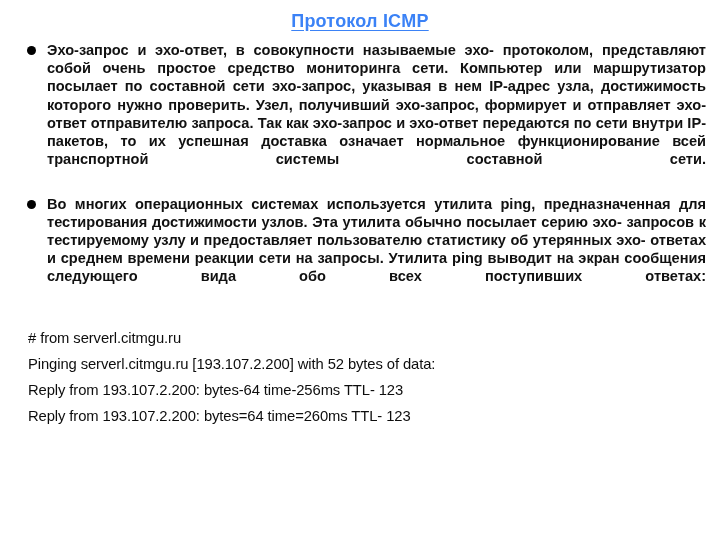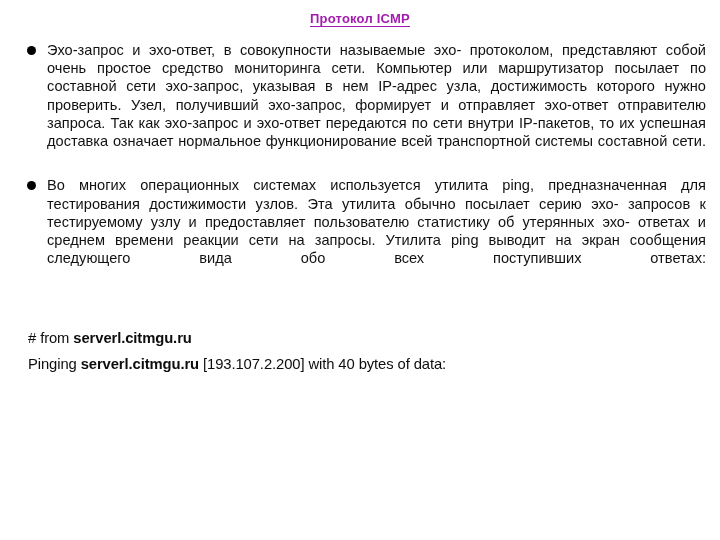--- a/index.html
+++ b/index.html
@@ -28,35 +28,36 @@
   }
 
   
   .slide-title {
     position: absolute;
     left: 0;
     top: 11px;
     width: 720px;
     text-align: center;
     font-family: "Liberation Sans", sans-serif;
-    font-size: 13px;
+    font-size: 18px;
     font-weight: bold;
     letter-spacing: 0.2px;
-    color: #a21caf;
+    color: #3b82f6;
     text-decoration: underline;
     text-underline-offset: 3px;
     white-space: nowrap;
   }
 
   
   .body-block {
     position: absolute;
     left: 22px;
     top: 41px;
     width: 684px;
+    font-weight: bold;
   }
 
   .bullet-row {
     position: relative;
     padding-left: 25px;
     margin-bottom: 8px;
   }
 
   .bullet-dot {
     position: absolute;
@@ -95,21 +96,21 @@
 
   .console-line {
     font-family: "Liberation Sans", sans-serif;
     font-size: 14.8px;
     line-height: 26px;
     white-space: pre;
     color: #0d0d0d;
     letter-spacing: -0.1px;
   }
   .console-line .host {
-    font-weight: bold;
+    font-weight: normal;
   }
 </style>
 </head>
 <body>
 
 <div class="slide">
 
   <div class="slide-title">Протокол ICMP</div>
 
   <div class="body-block">
@@ -123,21 +124,23 @@
       <span class="bullet-dot"></span>
       <span class="bullet-text last-short">Во многих операционных системах используется утилита ping, предназначенная для тестирования достижимости узлов. Эта утилита обычно посылает серию эхо- запросов к тестируемому узлу и предоставляет пользователю статистику об утерянных эхо- ответах и среднем времени реакции сети на запросы. Утилита ping выводит на экран сообщения следующего вида обо всех поступивших ответах:</span>
     </div>
 
   </div>
 
   <div class="console-block">
 
     <div class="console-line"><span># from </span><span class="host">serverl.citmgu.ru</span></div>
 
-    <div class="console-line"><span>Pinging </span><span class="host">serverl.citmgu.ru</span><span> [193.107.2.200] with 40 bytes of data:</span></div>
+    <div class="console-line"><span>Pinging </span><span class="host">serverl.citmgu.ru</span><span> [193.107.2.200] with 52 bytes of data:</span></div>
+
+    <div class="console-line">Reply from 193.107.2.200: bytes-64 time-256ms TTL- 123</div>
 
 
-
+    <div class="console-line">Reply from 193.107.2.200: bytes=64 time=260ms TTL- 123</div>
 
 
   </div>
 
 </div>
 
 </body></html>

